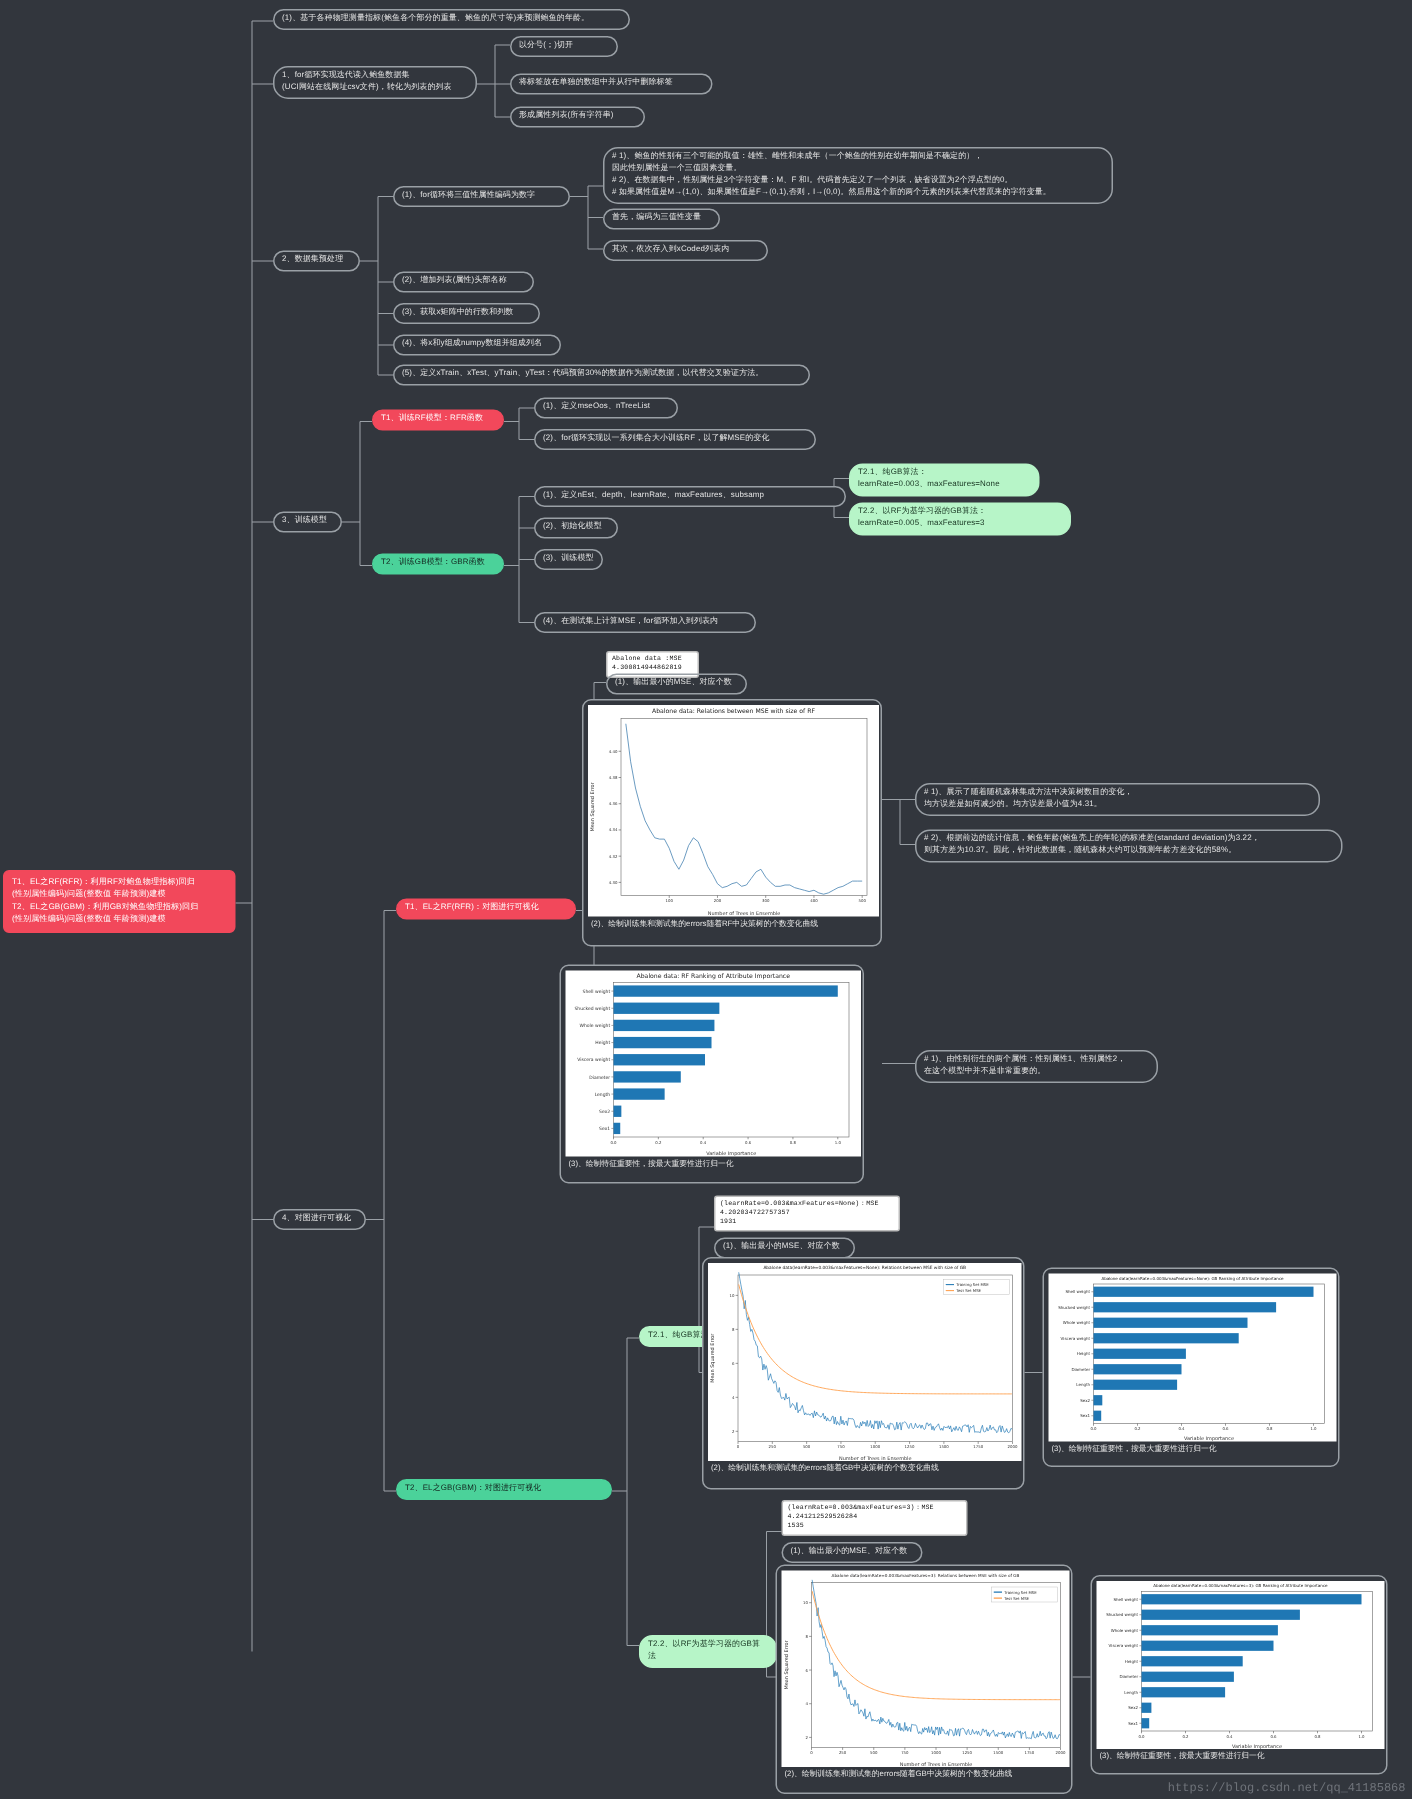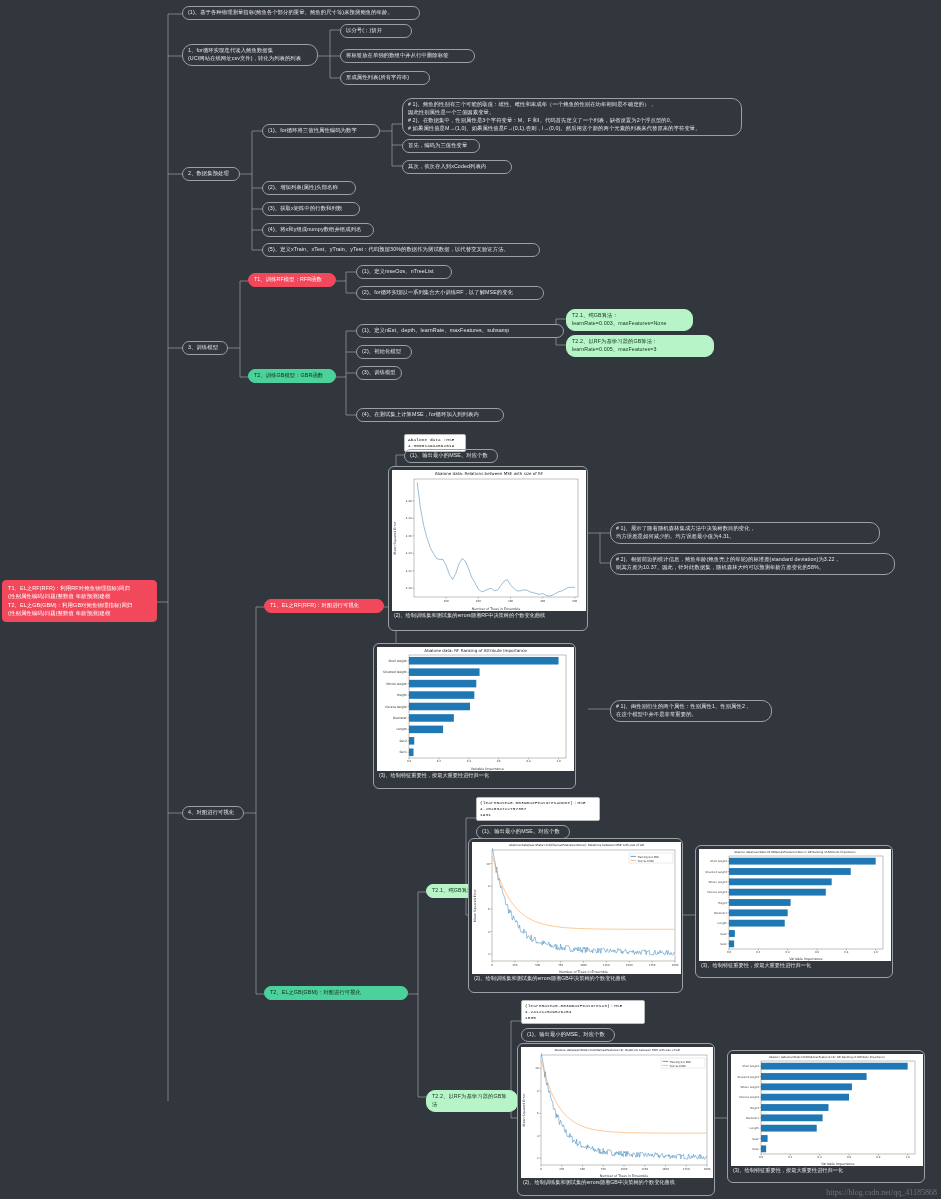--- a/index.html
+++ b/index.html
@@ -48,21 +48,21 @@
   .plot .ptitle {
     position:absolute; left:0; right:0; top:1px; text-align:center;
     font-size:4.1px; color:#222; font-family:"DejaVu Sans",sans-serif;
   }
   .plot svg { position:absolute; left:0; top:0; }
   .axlab { font-size:3.3px; fill:#333; font-family:"DejaVu Sans",sans-serif; }
   .ticklab { font-size:3.0px; fill:#333; font-family:"DejaVu Sans",sans-serif; }
   .ticklab.sm { font-size:2.6px; }
   .watermark {
     position:absolute; right:4px; bottom:2px; color:#6f737a; font-size:8px;
-    font-family:Liberation Serif, serif;
+    font-family:Liberation Mono, monospace;
   }
 </style>
 </head>
 <body>
 
 <div id="canvas">
 
   <svg class="lines">
     <g fill="none" stroke="#9aa0a6" stroke-width="0.7">
 

